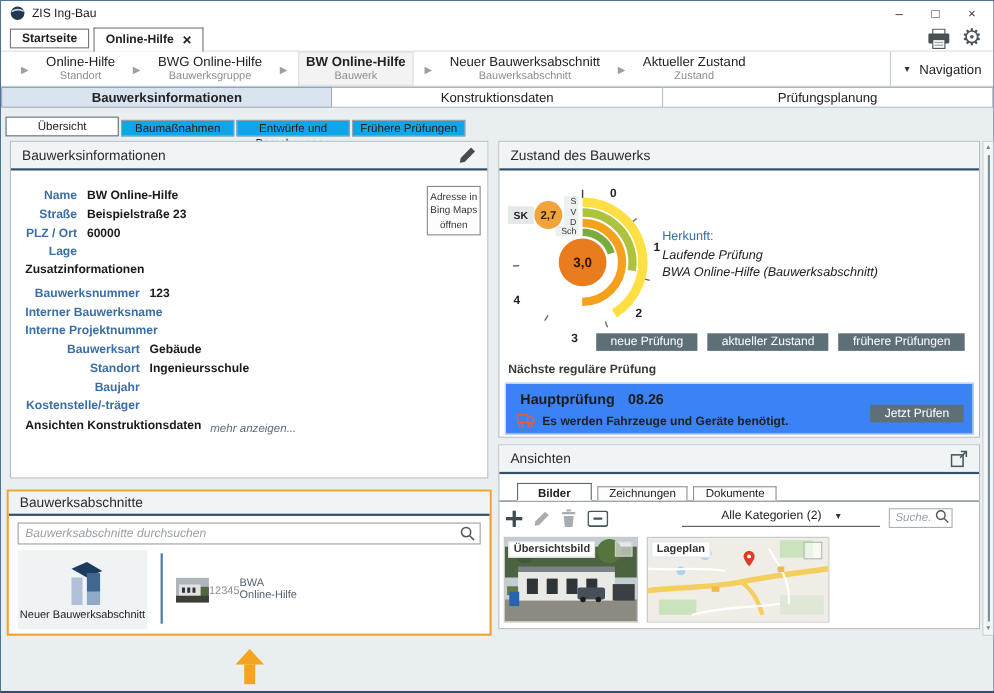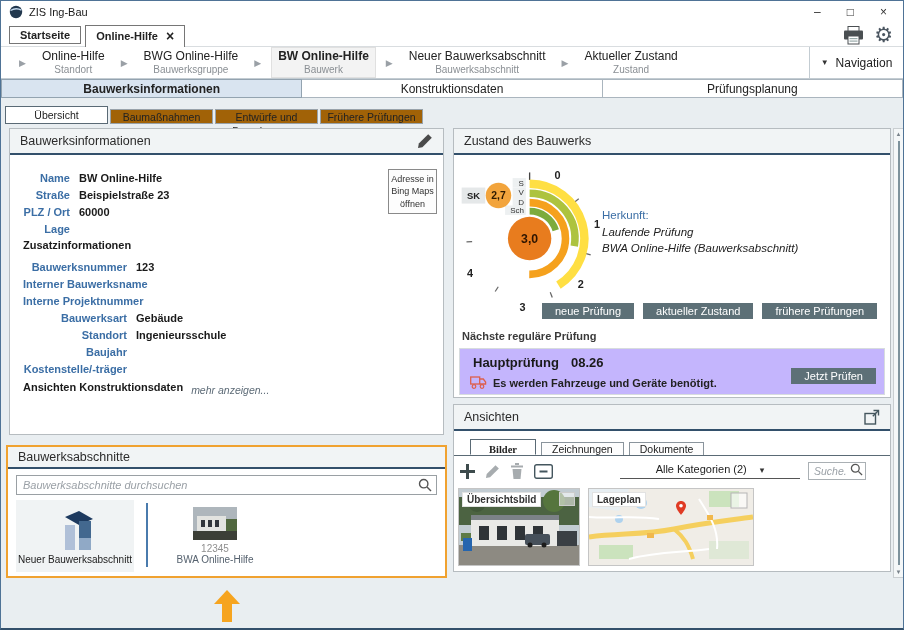--- a/index.html
+++ b/index.html
@@ -35,21 +35,21 @@
   
   .maintabs { height:19px; display:flex; }
   .maintab { flex:1; display:flex; align-items:center; justify-content:center; font-size:12px; color:#222; background:#fff; border:1px solid #aab5be; border-left:none; }
   .maintab:first-child { border-left:1px solid #aab5be; }
   .maintab.selected { background:#d9e4f0; font-weight:bold; border-color:#93a3b0; }
 
   
   .content { position:absolute; left:0; right:0; top:97px; bottom:0; background:#e9eef1; }
 
   .subtabs { position:absolute; left:4px; top:8px; display:flex; align-items:flex-end; }
-  .subtab { width:103px; text-align:center; font-size:10.5px; color:#222; background:#a16207; border:1px solid #98a2aa; height:15px; line-height:14px; margin-right:2px; }
+  .subtab { width:103px; text-align:center; font-size:10.5px; color:#222; background:#0ea5e9; border:1px solid #98a2aa; height:15px; line-height:14px; margin-right:2px; }
   .subtab.selected { height:18px; line-height:17px; background:#fff; border:1px solid #5a6a75; }
 
   .panel { position:absolute; background:#fff; border:1px solid #b6bcc0; }
   .panel-header { height:26px; display:flex; align-items:center; padding:0 10px; background:#f1f4f5; border-bottom:2px solid #33506b; font-size:12.5px; color:#2b2b2b; }
   .panel-body { position:relative; }
 
   
   .panel1 { left:8px; top:30px; width:435px; height:307px; }
   .edit-pencil { margin-left:auto; }
   .p1-body { padding:12px 0 0 13px; font-size:11px; }
@@ -68,43 +68,43 @@
   .panel2 { left:5px; top:347px; width:441px; height:133px; border:2px solid #f0a230; }
   .panel2 .panel-header { height:22px; }
   .search-wrap { position:relative; margin:6px 8px 5px 8px; }
   .search-wrap input { width:100%; height:20px; border:1px solid #9aa0a4; font-size:11px; padding:0 24px 0 6px; color:#333; font-family:"Liberation Sans",sans-serif; }
   .search-wrap input::placeholder { font-style:italic; color:#9aa0a6; }
   .search-mag { position:absolute; right:5px; top:3px; }
   .tiles { display:flex; padding:0 8px; height:72px; align-items:stretch; }
   .tile1 { width:118px; background:#f0f3f4; display:flex; flex-direction:column; align-items:center; justify-content:center; }
   .tile1 .tlabel { font-size:10px; color:#222; margin-top:3px; }
   .tile-divider { width:2px; background:#4a7bad; margin:3px 12px 5px 12px; }
-  .tile2 { width:110px; display:flex; flex-direction:column; align-items:center; justify-content:center; }
+  .tile2 { width:110px; display:flex; flex-direction:row; align-items:center; justify-content:center; }
   .tile2 .tnum { font-size:10px; color:#8f8f8f; margin-top:3px; }
   .tile2 .tname { font-size:10px; color:#55616e; }
 
   
   .panel3 { left:452px; top:30px; width:438px; height:270px; }
   #gauge-svg { position:absolute; left:2px; top:8px; }
   .herkunft { position:absolute; left:148px; top:52px; font-size:11.5px; line-height:1.45; }
   .herkunft .hk-label { color:#3b6ea5; }
   .herkunft .hk-line { font-style:italic; color:#222; }
   .cond-buttons { position:absolute; left:88px; top:148px; display:flex; gap:9px; }
   .gray-btn { background:#5d7077; color:#fff; font-size:11px; padding:2px 13px; border:none; font-family:"Liberation Sans",sans-serif; }
   .next-title { position:absolute; left:8px; top:175px; font-size:11px; font-weight:bold; color:#3a3a3a; }
-  .next-box { position:absolute; left:5px; right:5px; top:193px; height:47px; background:#c4b5fd; border:1px solid #d7dcde; }
+  .next-box { position:absolute; left:5px; right:5px; top:193px; height:47px; background:#3b82f6; border:1px solid #d7dcde; }
   .next-row1 { position:absolute; left:13px; top:6px; font-size:13px; font-weight:bold; color:#1a1a1a; display:flex; gap:12px; }
   .next-row2 { position:absolute; left:10px; top:27px; display:flex; align-items:center; gap:6px; font-size:11px; font-weight:bold; color:#222; }
   .jetzt-btn { position:absolute; right:8px; top:19px; }
 
   
   .panel4 { left:452px; top:306px; width:438px; height:168px; }
   .view-tabs { position:absolute; left:0; top:9px; width:100%; height:16px; border-bottom:1px solid #5a6a75; display:flex; align-items:flex-end; padding-left:16px; }
   .vtab { font-size:10.5px; color:#222; text-align:center; border:1px solid #8a949c; border-bottom:none; background:#fdfdfd; height:13px; line-height:12px; padding:0 10px; margin-right:5px; }
-  .vtab.selected { height:16px; line-height:15px; background:#fff; border:1px solid #5a6a75; border-bottom:1px solid #fff; font-weight:bold; padding:2px 18px;font-family:Liberation Serif, serif; }
+  .vtab.selected { height:16px; line-height:15px; background:#fff; border:1px solid #5a6a75; border-bottom:1px solid #fff; font-weight:bold; padding:2px 18px; }
   .view-toolbar { position:absolute; left:6px; right:6px; top:30px; height:22px; }
   .vt-icons { position:absolute; left:0; top:2px; display:flex; gap:10px; align-items:center; }
   .cat-dd { position:absolute; left:160px; top:2px; width:180px; border-bottom:1px solid #555; font-size:11px; color:#222; text-align:center; padding-bottom:3px; }
   .cat-dd .chev { font-size:9px; margin-left:10px; color:#333; }
   .vsearch { position:absolute; right:18px; top:0; width:90px; height:18px;padding-left:32px; }
   .vsearch input { width:100%; height:18px; border:1px solid #aab0b4; font-size:10.5px; padding:0 18px 0 5px; color:#333; font-family:"Liberation Sans",sans-serif; }
   .vsearch input::placeholder { font-style:italic; color:#9aa0a6; }
   .vsearch .search-mag { right:3px; top:2px; }
   .thumbs { position:absolute; left:4px; top:57px; display:flex; gap:8px; }
   .thumb { position:relative; border:1px solid #c5c5c5; background:#fff; }

